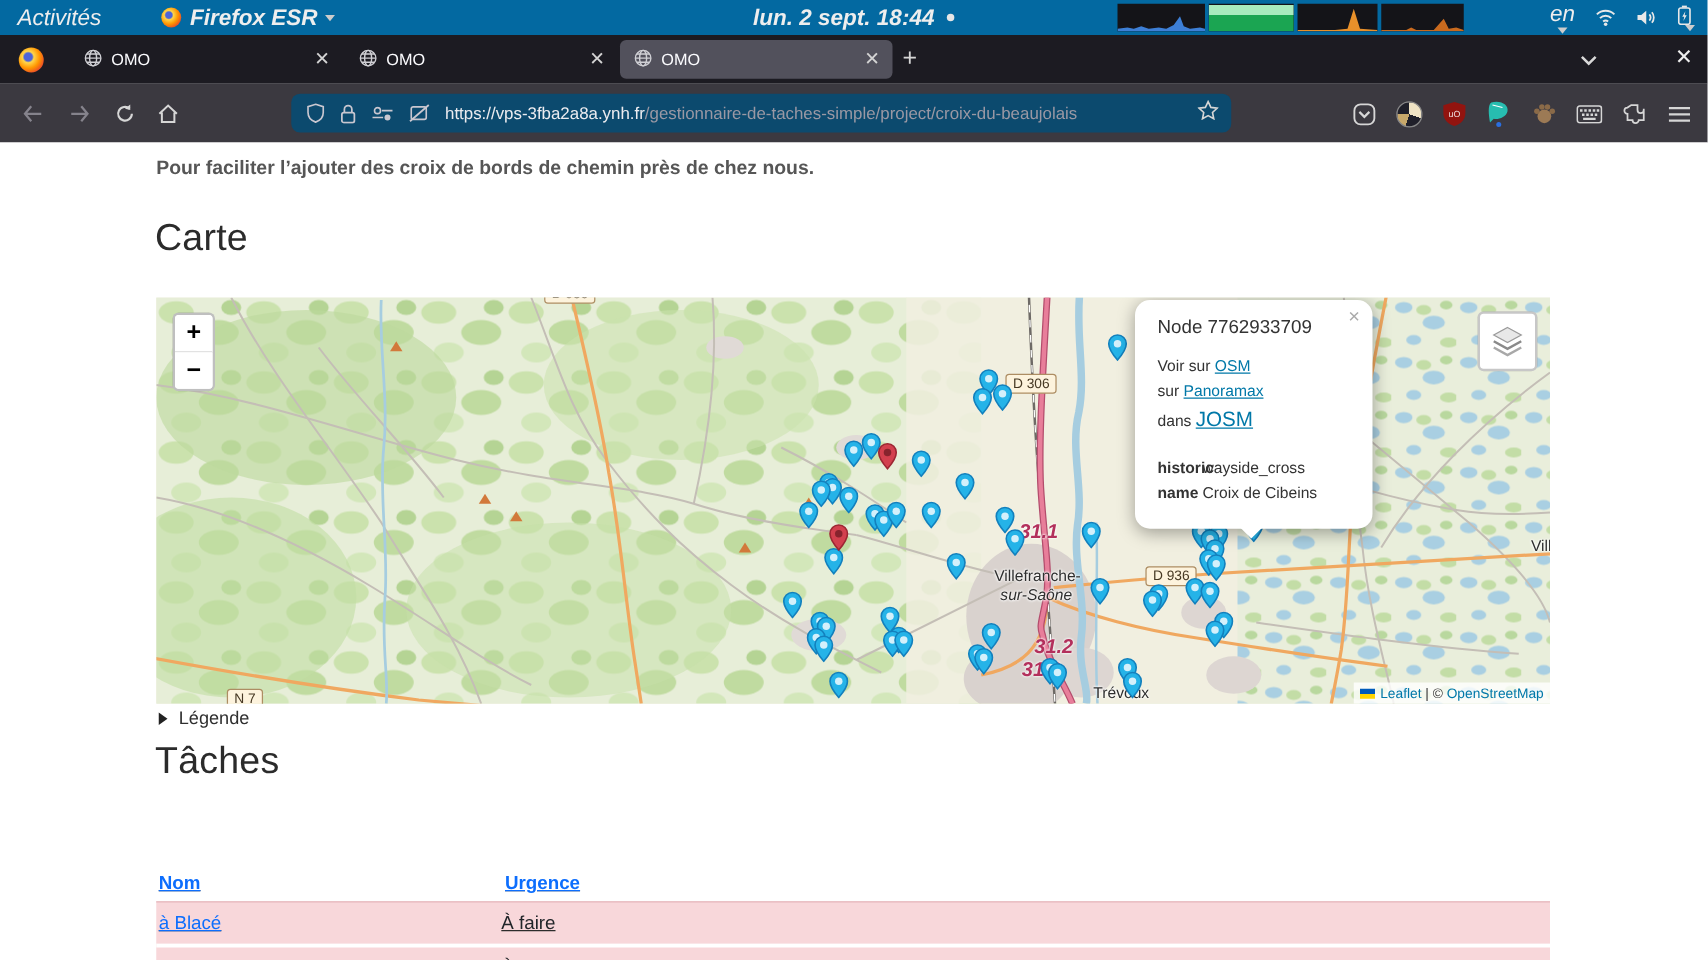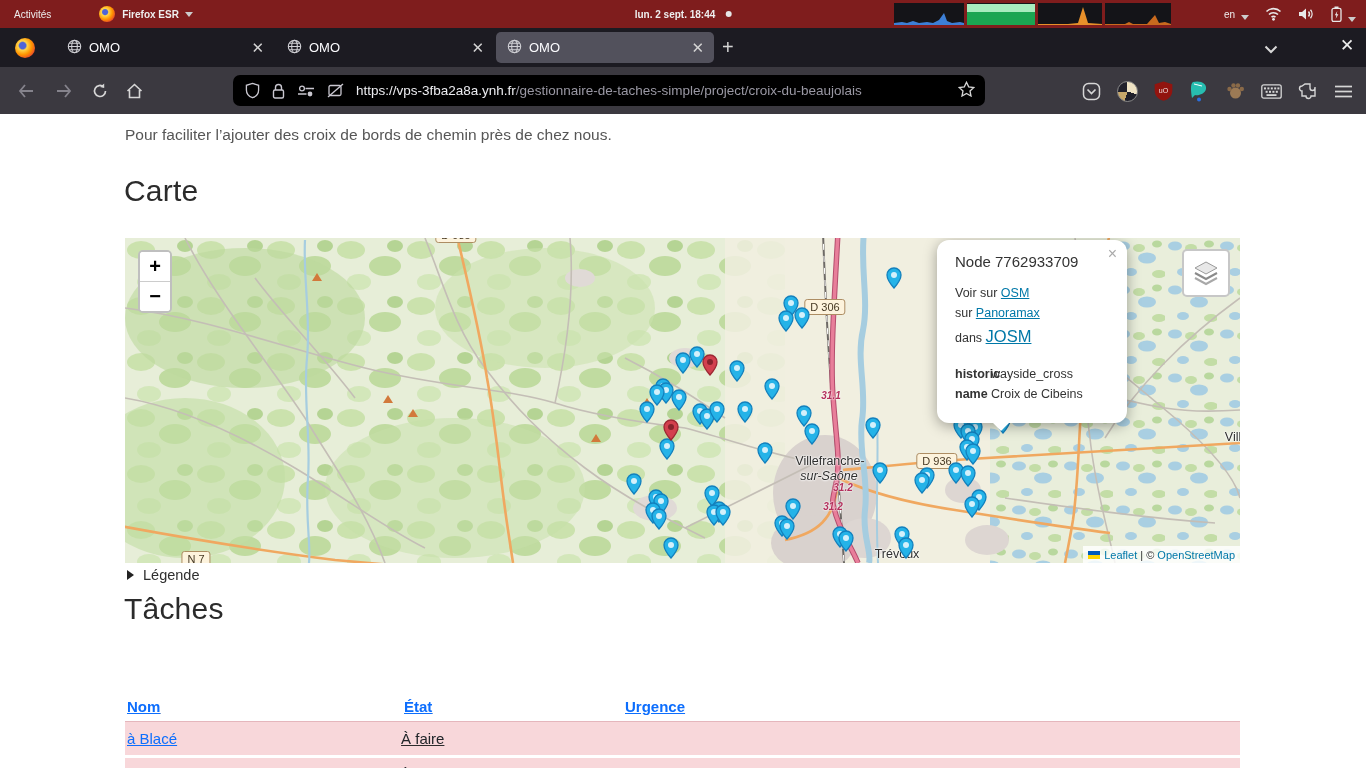--- a/index.html
+++ b/index.html
@@ -1,88 +1,88 @@
 <!DOCTYPE html>
 <html><head>
 <meta charset="utf-8">
 <style>
   html,body{margin:0;padding:0;width:1366px;height:768px;overflow:hidden;background:#fff;
     font-family:"Liberation Sans", sans-serif;}
   .abs{position:absolute;}
   
-  #topbar{position:absolute;left:0;top:0;width:1366px;height:28px;background:#7f1d1d;color:#eee;
-    font-size:10px;display:flex;align-items:center;}
+  #topbar{position:absolute;left:0;top:0;width:1366px;height:28px;background:#0369a1;color:#eee;
+    font-size:18px;display:flex;align-items:center;font-style:italic;}
   #topbar .item{display:flex;align-items:center;height:28px;padding:0 10px;}
   .caret{width:0;height:0;border-left:4px solid transparent;border-right:4px solid transparent;
     border-top:5px solid #ccc;margin-left:6px;display:inline-block;}
   #clock-wrap{position:absolute;left:50%;top:0;transform:translateX(-50%);height:28px;
     display:flex;align-items:center;font-weight:bold;}
   #notif-dot{width:6px;height:6px;border-radius:50%;background:#e6e6e6;margin-left:10px;}
   .ff-logo{width:16px;height:16px;border-radius:50%;
     background:radial-gradient(circle at 38% 38%, #4d64d8 0 18%, #ffd54a 26%, #ff9500 52%, #e8452c 78%, #b5007f 100%);
     margin-right:7px;}
   .mini-graph{background:#141418;margin-left:3px;}
   #tray{position:absolute;right:0;top:0;height:28px;display:flex;align-items:center;}
-  #tray .glyph{margin-left:16px;display:flex;align-items:flex-end;}
+  #tray .glyph{margin-left:16px;display:flex;align-items:flex-start;flex-direction:column;}
   
   #tabbar{position:absolute;left:0;top:28px;width:1366px;height:39px;background:#1c1b22;}
   #ffview{position:absolute;left:10px;top:6px;width:30px;height:27px;display:flex;align-items:center;justify-content:center;border-radius:4px;}
   #ffview .ff-logo{width:20px;height:20px;margin:0;}
   .tab{position:absolute;top:4px;height:31px;width:218px;border-radius:5px;display:flex;align-items:center;
     color:#fbfbfe;font-size:13px;}
   .tab .globe{margin:0 7px 0 11px;}
   .tab .tab-close{margin-left:auto;margin-right:10px;color:#d4d4d4;font-size:15px;line-height:15px;}
   .tab.active{background:#52515c;}
   #newtab{position:absolute;left:722px;top:8px;color:#d5d5d5;font-size:20px;font-weight:400;}
   #tab-chevron{position:absolute;left:1264px;top:12px;}
   #win-close{position:absolute;left:1340px;top:7px;color:#eee;font-size:17px;}
   
   #navbar{position:absolute;left:0;top:67px;width:1366px;height:47px;background:#3b3940;}
   .nav-btn{position:absolute;top:10px;width:28px;height:28px;display:flex;align-items:center;justify-content:center;
     color:#d6d6d6;font-size:17px;border-radius:4px;}
   .nav-btn.dim{color:#85838c;}
-  #urlbar{position:absolute;left:233px;top:8px;width:752px;height:31px;background:#000000;border-radius:7px;
+  #urlbar{position:absolute;left:233px;top:8px;width:752px;height:31px;background:#0c4a6e;border-radius:7px;
     display:flex;align-items:center;color:#b9b7c0;}
   #urlbar .uicon{margin-left:12px;display:flex;align-items:center;}
   #url-text{margin-left:12px;font-size:13.5px;white-space:nowrap;}
   #url-text .domain{color:#ececf0;}
   #url-text .path{color:#9a98a4;}
   #url-star{margin-left:auto;margin-right:10px;}
   .addon{position:absolute;top:11px;width:26px;height:26px;display:flex;align-items:center;justify-content:center;}
   
   #content{position:absolute;left:0;top:114px;width:1366px;height:654px;background:#fff;color:#2c2c2c;}
-  #intro{position:absolute;left:125px;top:12px;font-size:15.5px;color:#565656;}
+  #intro{position:absolute;left:125px;top:12px;font-size:15.5px;color:#565656;font-weight:bold;}
   .h1{position:absolute;left:124px;font-size:30px;color:#2b2b2b;letter-spacing:.2px;}
   
   #map{position:absolute;left:125px;top:124px;width:1115px;height:325px;overflow:hidden;background:#edf0df;}
   #map svg.base{position:absolute;left:0;top:0;}
   .map-label{position:absolute;z-index:2;color:#2e2e2e;font-size:12.5px;white-space:nowrap;
     text-shadow:0 0 2px #fff,0 0 2px #fff,0 0 3px #fff;}
   .road-badge{position:absolute;z-index:2;background:#fdf3dd;border:1px solid #ad8d63;border-radius:3px;
     color:#463823;font-size:11px;padding:0px 5px;line-height:14px;white-space:nowrap;transform:translate(-50%,-50%);}
-  .exit-label{position:absolute;z-index:2;color:#b3305c;font-size:10px;font-style:italic;font-weight:bold;
-    transform:translate(-50%,-50%);text-shadow:0 0 2px #fff,0 0 2px #fff;}
+  .exit-label{position:absolute;z-index:2;color:#b3305c;font-size:16px;font-style:italic;font-weight:bold;
+    transform:translate(-50%,-50%);text-shadow:0 0 2px #fff,0 0 2px #fff;margin-top:31px;}
   #markers-layer{position:absolute;left:0;top:0;z-index:3;}
   .pin{position:absolute;width:16px;height:22px;}
   #zoom-ctl{position:absolute;left:13px;top:12px;z-index:5;width:30px;border:2px solid rgba(0,0,0,.25);
     border-radius:5px;background:#fff;}
   .zoom-btn{width:30px;height:29px;display:flex;align-items:center;justify-content:center;background:#fff;
     font-size:20px;font-weight:bold;color:#000;}
   #zoom-in{border-bottom:1px solid #ccc;border-radius:3px 3px 0 0;}
   #zoom-out{border-radius:0 0 3px 3px;}
   #layers-ctl{position:absolute;left:1057px;top:11px;z-index:5;width:44px;height:44px;background:#fff;
     border:2px solid rgba(0,0,0,.22);border-radius:5px;display:flex;align-items:center;justify-content:center;}
   #attribution{position:absolute;right:0;bottom:0;z-index:5;background:rgba(255,255,255,.8);height:17px;
     display:flex;align-items:center;padding:0 5px;font-size:11px;color:#333;}
   #attribution a{color:#0078a8;text-decoration:none;}
   .ua-flag{width:12px;height:8px;margin-right:4px;display:inline-block;
     background:linear-gradient(#005bbb 0 50%, #ffd500 50% 100%);}
   
   #popup{position:absolute;left:783px;top:2px;width:190px;height:183px;background:#fff;border-radius:12px;
-    z-index:6;box-shadow:0 3px 14px rgba(0,0,0,.35);color:#333;margin-left:29px;}
+    z-index:6;box-shadow:0 3px 14px rgba(0,0,0,.35);color:#333;}
   #popup-tail{position:absolute;left:869px;top:176px;width:14px;height:14px;background:#fff;z-index:6;
     transform:rotate(45deg);}
   #popup .inner{padding:13px 18px 10px 18px;font-size:12.5px;}
   #popup-title{font-size:15px;margin-bottom:15px;}
   #popup a{color:#0078a8;text-decoration:underline;}
   .pline{margin-bottom:3px;line-height:1.35;}
   .pline.big a{font-size:16.5px;}
   #tags{margin-top:20px;}
   .tag-row{display:flex;margin-bottom:6px;}
   .tag-key{font-weight:bold;width:36px;}
@@ -712,21 +712,20 @@
     <span class="tri"></span>
     <span>Légende</span>
   </div>
 
   <div class="h1" style="top:478px;">Tâches</div>
 
 
   <div id="tasks-table">
     <div class="trow thead">
         <div class="tcell c0"><a href="#">Nom</a></div>
-        <div class="tcell c1"><a href="#">État</a></div>
         <div class="tcell c3"><a href="#">Urgence</a></div>
       </div>
     <div id="tbody">
         <div class="trow tbody-row">
           <div class="tcell c0"><a href="#">à Blacé</a></div>
           <div class="tcell c1">À faire</div>
           <div class="tcell c2"></div>
           <div class="tcell c3"></div>
         </div>
         <div class="trow tbody-row">

